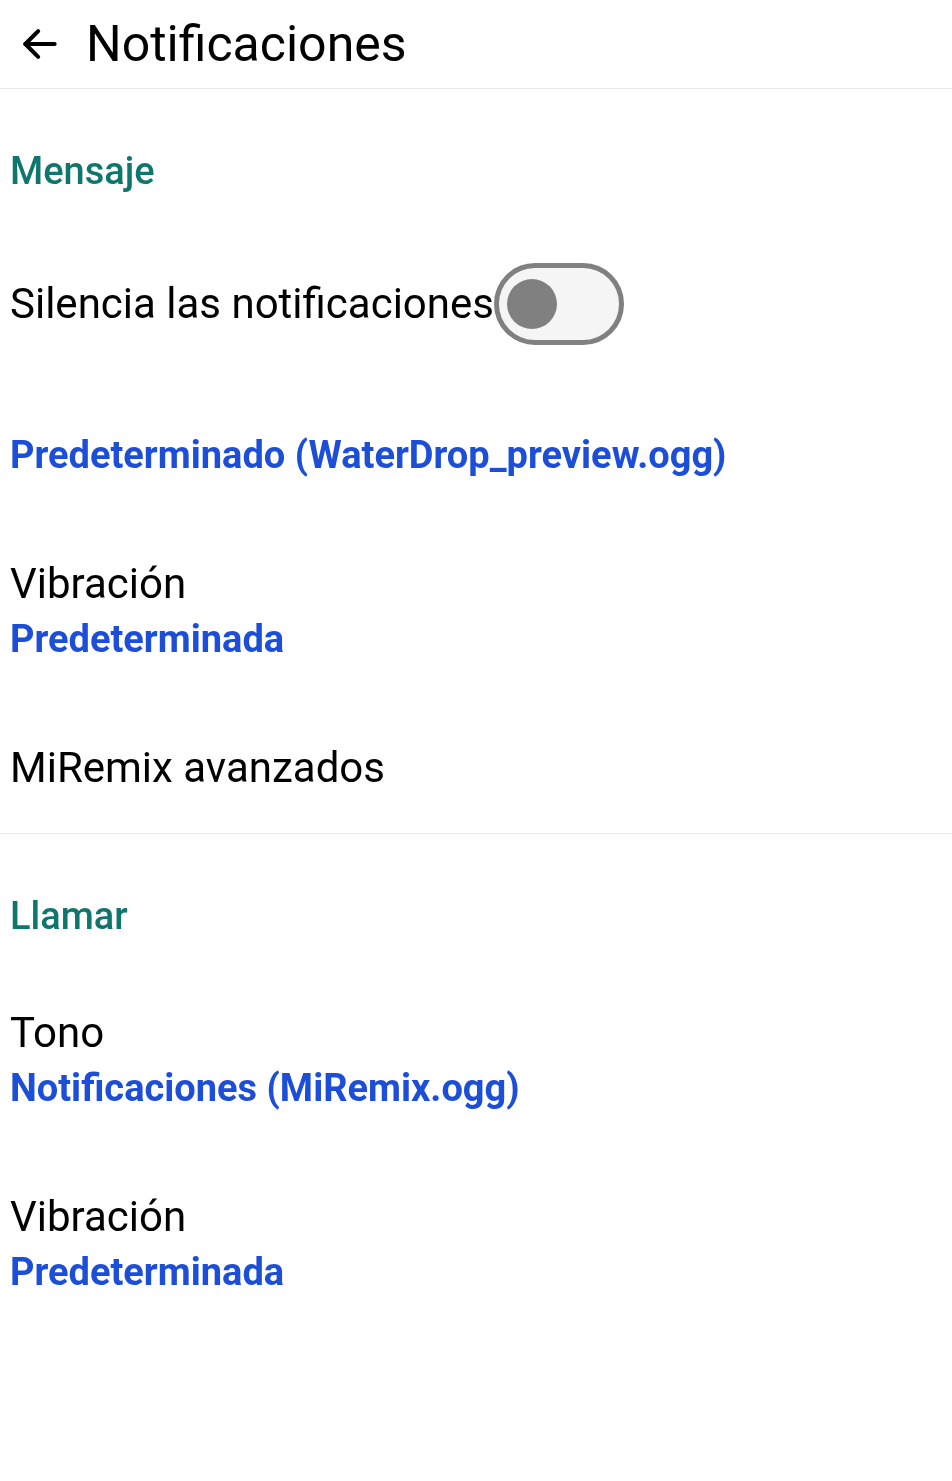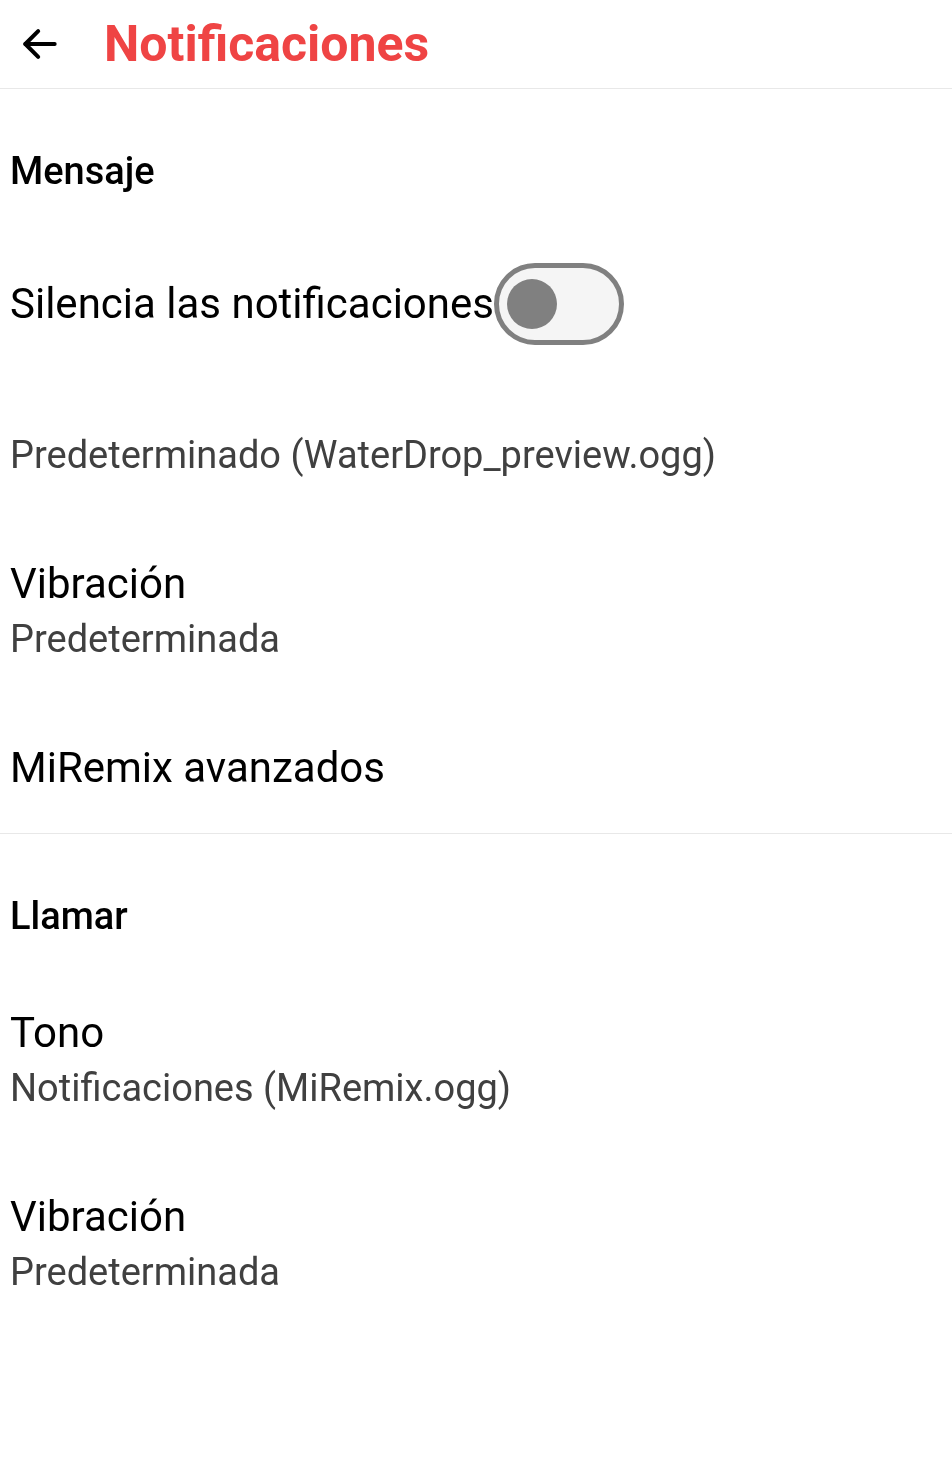--- a/index.html
+++ b/index.html
@@ -27,50 +27,50 @@
       height: 60px;
       cursor: pointer;
     }
     .back-icon svg {
       width: 44px;
       height: 44px;
       stroke: #000000;
     }
     .page-title {
       font-size: 50px;
-      font-weight: 700;
-      color: #ef4444;
-      margin-left: 34px;
+      font-weight: 400;
+      color: #000000;
+      margin-left: 16px;
     }
     .section-header {
       font-size: 38px;
       font-weight: 500;
-      color: #000000;
+      color: #0f766e;
       padding: 60px 10px 30px 10px;
     }
     .setting-row {
       display: flex;
       align-items: center;
       padding: 40px 10px;
       cursor: pointer;
     }
     .setting-content {
       display: flex;
       flex-direction: column;
     }
     .setting-title {
       font-size: 42px;
       font-weight: 400;
       color: #000000;
       line-height: 1.2;
     }
     .setting-subtitle {
       font-size: 38px;
-      font-weight: 400;
-      color: #404040;
+      font-weight: 700;
+      color: #1d4ed8;
       margin-top: 8px;
       line-height: 1.2;
     }
     .toggle {
       position: relative;
       width: 130px;
       height: 82px;
       background: #f5f5f5;
       border: 5px solid #808080;
       border-radius: 50px;

